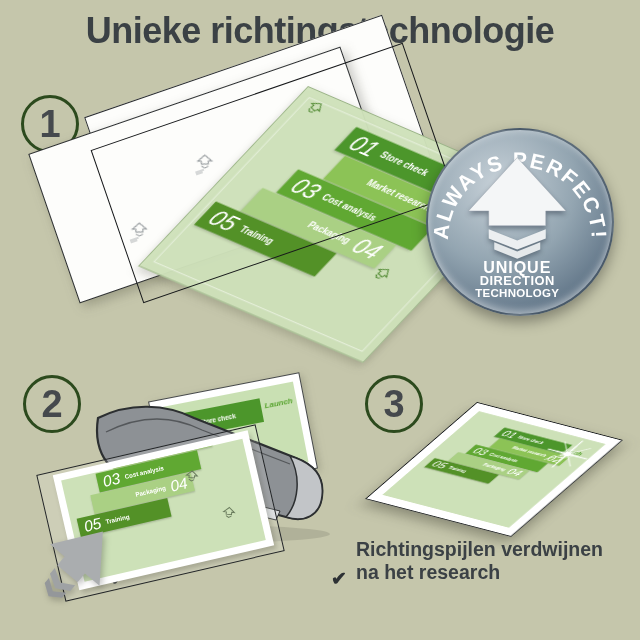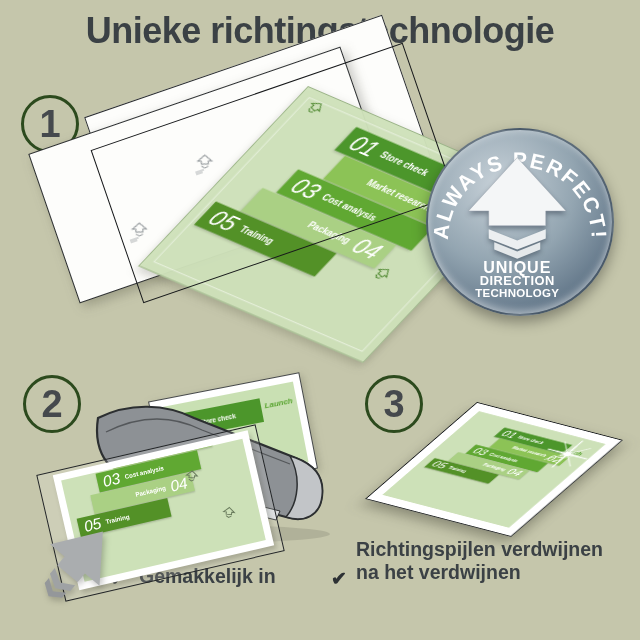--- a/index.html
+++ b/index.html
@@ -322,22 +322,21 @@
           <line x1="14" y1="30" x2="46" y2="30" stroke-width="3" opacity="0.5"></line>
         </g>
         <circle cx="30" cy="30" r="9" fill="#ffffff" opacity="0.35"></circle>
         <circle cx="30" cy="30" r="4.5" fill="#ffffff"></circle>
       </svg>
     </div>
   </div>
 
   <span class="check c1">✔</span>
   <div class="btext t1">
-    <div>Gemakkelijk in</div>
   </div>
 
   <span class="check c2">✔</span>
   <div class="btext t2">
     <div>Richtingspijlen verdwijnen</div>
-    <div>na het verdwijnen</div>
+    <div>na het research</div>
   </div>
 
 </div>
 
 </body></html>

